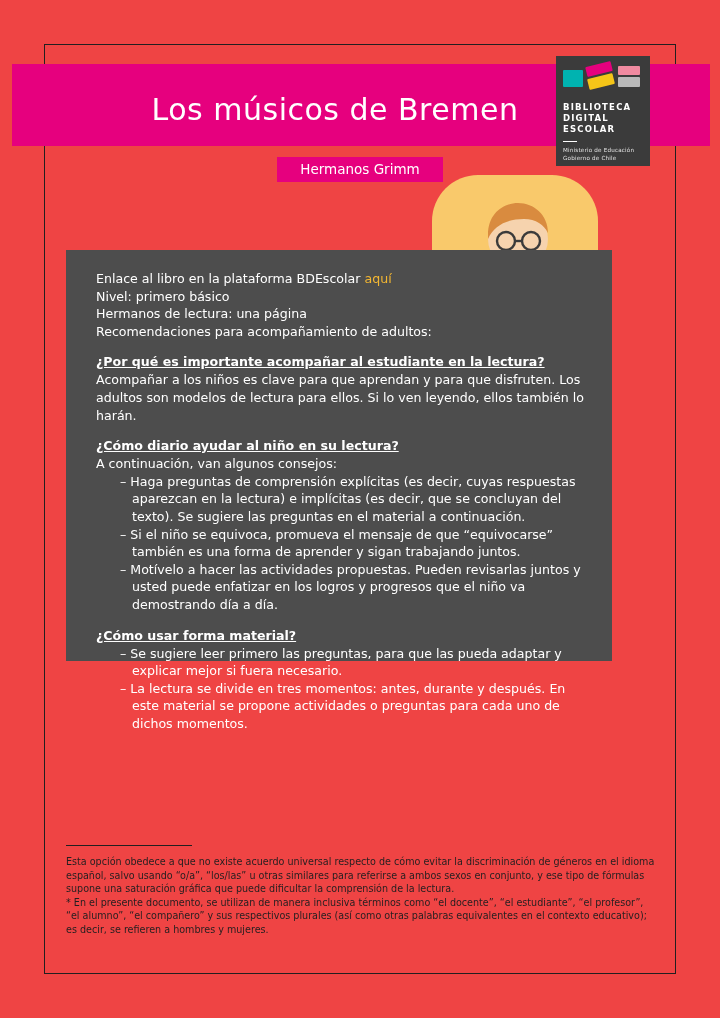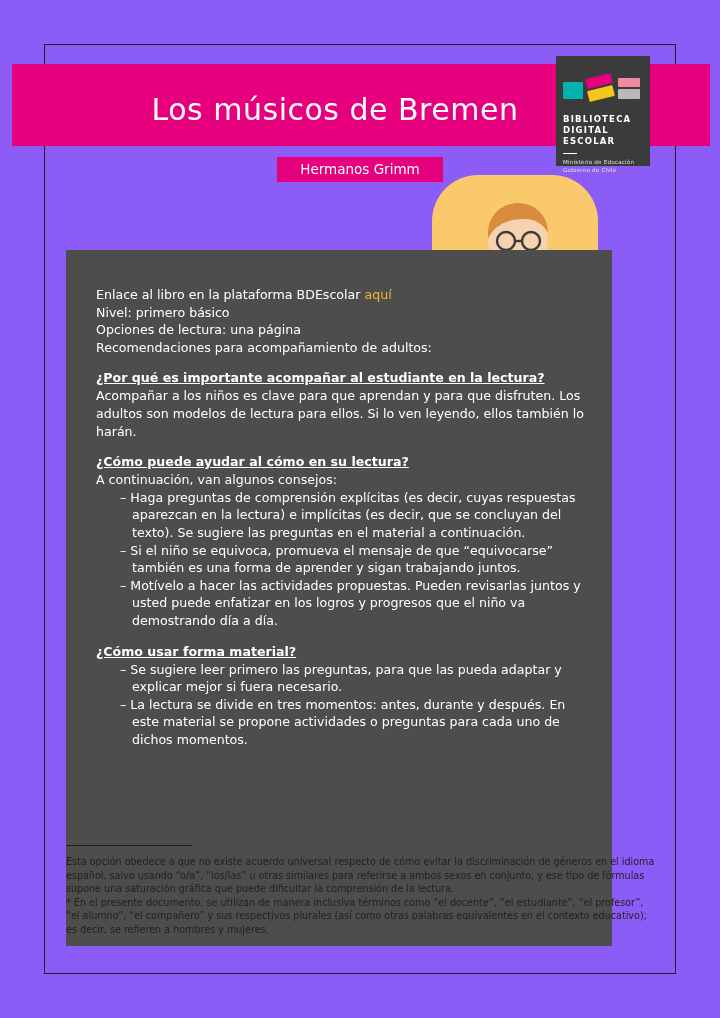--- a/index.html
+++ b/index.html
@@ -13,21 +13,21 @@
     font-family: "DejaVu Sans", sans-serif;
     position: relative;
     overflow: hidden;
   }
 
   .page {
     position: absolute;
     left: 0; top: 0;
     width: 720px;
     height: 1018px;
-    background: #8b5cf6;
+    background: #ef4444;
   }
 
   
   .frame {
     position: absolute;
     left: 44px;
     top: 44px;
     width: 632px;
     height: 930px;
     border: 1.5px solid #231f20;
@@ -76,21 +76,21 @@
 
   
   .logo-box {
     position: absolute;
     left: 556px;
     top: 56px;
     width: 94px;
     height: 110px;
     background: #3b3b3b;
     box-sizing: border-box;
-    padding: 20px 7px;
+    padding: 8px 7px;
   }
   .logo-marks {
     position: relative;
     width: 80px;
     height: 30px;
   }
   .lm {
     position: absolute;
     border-radius: 1px;
   }
@@ -136,24 +136,24 @@
     background: #f9c96b;
     border-radius: 46px;
   }
 
   
   .panel {
     position: absolute;
     left: 66px;
     top: 250px;
     width: 546px;
-    height: 696px;
+    height: 411px;
     background: #4d4d4d;
     box-sizing: border-box;
-    padding: 36px 26px 0 30px;
+    padding: 20px 26px 0 30px;
     color: #ffffff;
   }
   .panel p {
     margin: 0;
     font-size: 12.6px;
     line-height: 17.6px;
   }
   .panel .gap { height: 13px; }
   .panel .q {
     font-weight: bold;
@@ -251,29 +251,29 @@
       <path d="M124 150 C136 156 142 166 144 180 L128 180 C126 168 122 160 116 156 Z" fill="#ffffff"></path>
     </svg>
   </div>
 
   <div class="panel">
     <p>
       <span>Enlace al libro en la plataforma BDEscolar</span>
       <span class="link-aqui">aquí</span>
     </p>
     <p>Nivel: primero básico</p>
-    <p>Opciones de lectura: una página</p>
+    <p>Hermanos de lectura: una página</p>
     <p>Recomendaciones para acompañamiento de adultos:</p>
 
     <div class="gap"></div>
     <p class="q">¿Por qué es importante acompañar al estudiante en la lectura?</p>
     <p>Acompañar a los niños  es clave para que aprendan y para que disfruten. Los adultos son modelos de lectura para ellos. Si lo ven leyendo, ellos también lo harán.</p>
 
     <div class="gap"></div>
-    <p class="q">¿Cómo puede ayudar al cómo en su lectura?</p>
+    <p class="q">¿Cómo diario ayudar al niño en su lectura?</p>
     <p>A continuación, van algunos consejos:</p>
     <p class="indent">– Haga preguntas de comprensión explícitas (es decir, cuyas respuestas aparezcan en la lectura) e implícitas (es decir, que se concluyan del texto). Se sugiere las preguntas en el material a continuación.</p>
     <p class="indent">– Si el niño se equivoca, promueva el mensaje de que “equivocarse” también es una forma de aprender y sigan trabajando juntos.</p>
     <p class="indent">– Motívelo a hacer las actividades propuestas. Pueden revisarlas juntos y usted puede enfatizar en los logros y progresos que el niño va demostrando día a día.</p>
 
     <div class="gap"></div>
     <p class="q">¿Cómo usar forma material?</p>
     <p class="indent">– Se sugiere leer primero las preguntas, para que las pueda adaptar y explicar mejor si fuera necesario.</p>
     <p class="indent">– La lectura se divide en tres momentos: antes, durante y después. En este material se propone actividades o preguntas para cada uno de dichos momentos.</p>
   </div>

